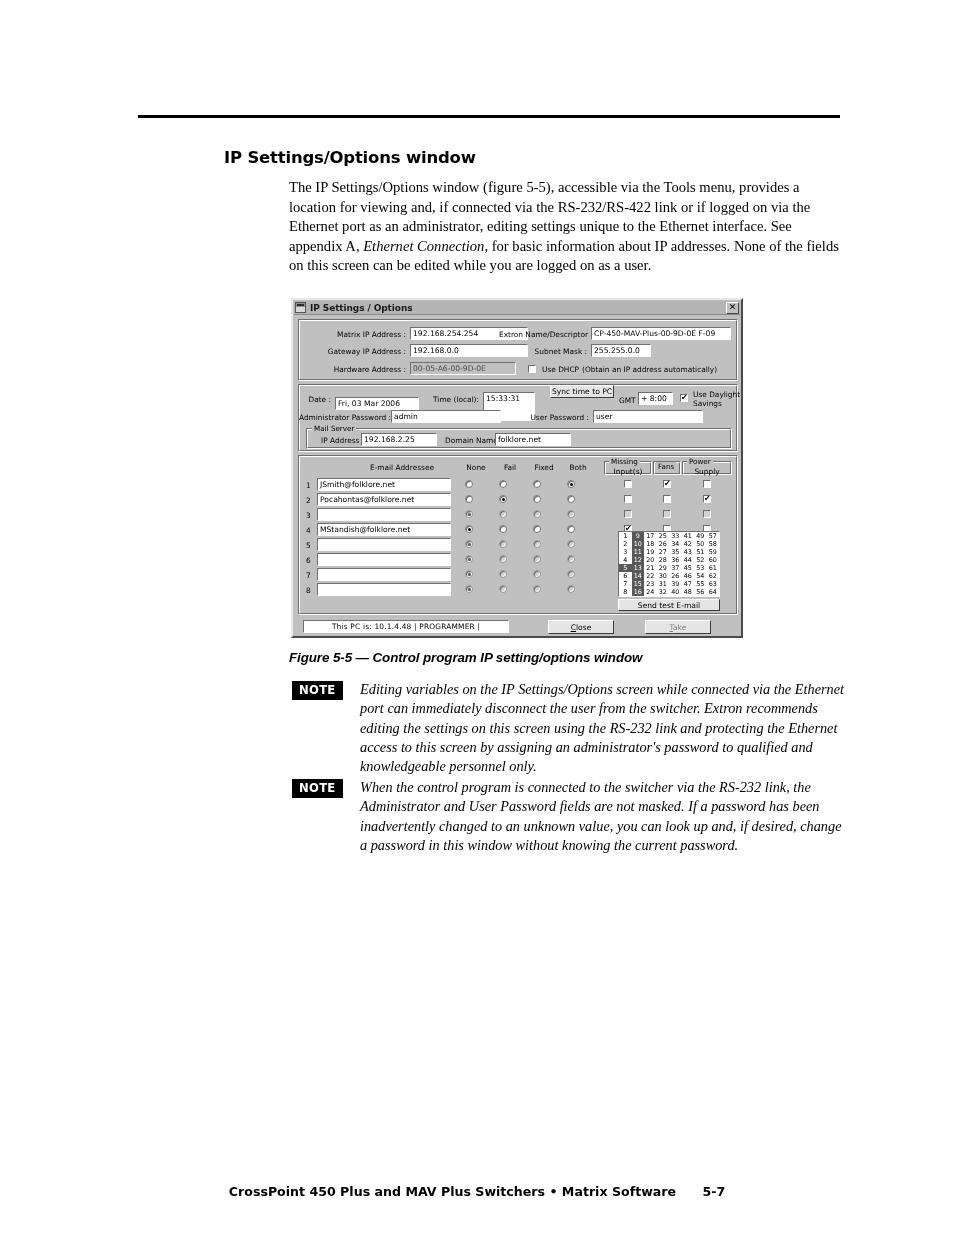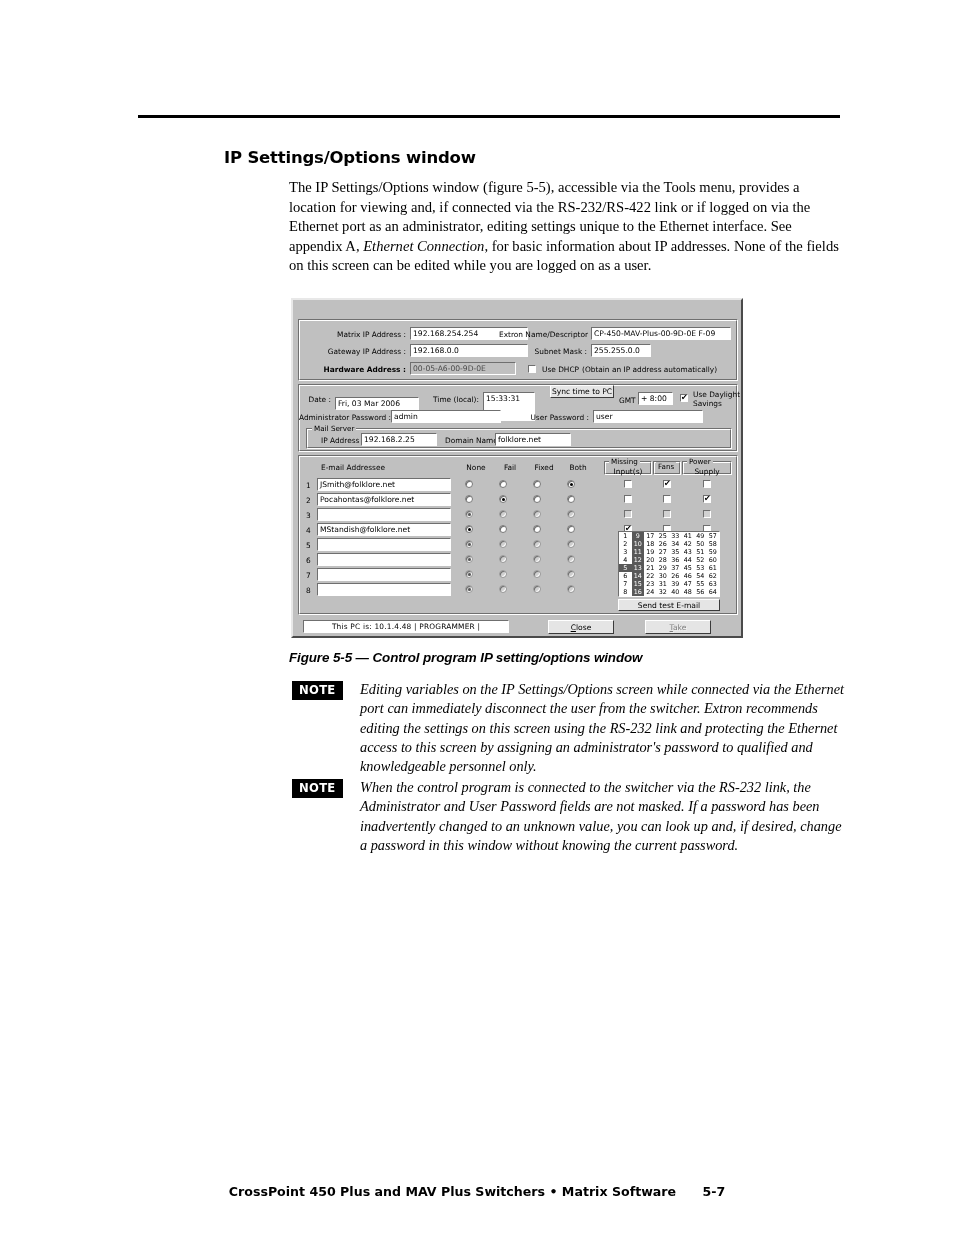--- a/index.html
+++ b/index.html
@@ -217,31 +217,36 @@
 <body>
 
 <div class="page-rule"></div>
 
 <div class="section-title">IP Settings/Options window</div>
 
 <div class="body-copy">The IP Settings/Options window (figure 5-5), accessible via the Tools menu, provides a location for viewing and, if connected via the RS-232/RS-422 link or if logged on via the Ethernet port as an administrator, editing settings unique to the Ethernet interface.  See appendix A, <span class="ital">Ethernet Connection</span>, for basic information about IP addresses.  None of the fields on this screen can be edited while you are logged on as a user.</div>
 
 <div class="dialog">
 
+  <div class="titlebar">
+    <span class="title-icon"></span>
+    <span class="title-text">IP Settings / Options</span>
+    <span class="close-btn">✕</span>
+  </div>
 
   <div class="groupbox" id="grp-net">
     <div class="groupbox-inner"></div>
 
     <span class="lbl r" style="left:0px;  top:10px; width:107px;">Matrix IP Address :</span>
     <div class="field" style="left:111px; top:7px; width:118px; height:13px;">192.168.254.254</div>
 
     <span class="lbl r" style="left:0px;  top:27px; width:107px;">Gateway IP Address :</span>
     <div class="field" style="left:111px; top:24px; width:118px; height:13px;">192.168.0.0</div>
 
-    <span class="lbl r" style="left:0px;  top:45px; width:107px;font-weight:bold;">Hardware Address :</span>
+    <span class="lbl r" style="left:0px;  top:45px; width:107px;">Hardware Address :</span>
     <div class="field dim" style="left:111px; top:42px; width:106px; height:13px;">00-05-A6-00-9D-0E</div>
 
     <span class="lbl r" style="left:200px; top:10px; width:88px;">Extron Name/Descriptor :</span>
     <div class="field" style="left:292px; top:7px; width:140px; height:13px;">CP-450-MAV-Plus-00-9D-0E F-09</div>
 
     <span class="lbl r" style="left:200px; top:27px; width:88px;">Subnet Mask :</span>
     <div class="field" style="left:292px; top:24px; width:60px; height:13px;">255.255.0.0</div>
 
     <span class="cbx" id="cbx-dhcp" style="left:229px; top:45px;"></span>
     <span class="lbl" style="left:243px; top:45px;">Use DHCP</span>
@@ -280,21 +285,21 @@
     <span class="lbl" style="left:22px; top:51px;">IP Address</span>
     <div class="field" style="left:62px; top:48px; width:76px; height:13px;">192.168.2.25</div>
 
     <span class="lbl" style="left:146px; top:51px;">Domain Name :</span>
     <div class="field" style="left:196px; top:48px; width:76px; height:13px;">folklore.net</div>
   </div>
 
   <div class="groupbox" id="grp-email">
     <div class="groupbox-inner"></div>
 
-    <span class="lbl" style="left:22px; top:7px; width:130px; ">E-mail Addressee</span>
+    <span class="lbl" style="left:38px; top:7px; width:130px; text-align:center;">E-mail Addressee</span>
 
     <span class="lbl" id="rh-0" style="left:160px; top:7px; width:34px; text-align:center;">None</span>
     <span class="lbl" id="rh-1" style="left:194px; top:7px; width:34px; text-align:center;">Fail</span>
     <span class="lbl" id="rh-2" style="left:228px; top:7px; width:34px; text-align:center;">Fixed</span>
     <span class="lbl" id="rh-3" style="left:262px; top:7px; width:34px; text-align:center;">Both</span>
 
     <div class="groupbox" style="left:305px; top:5px; width:48px; height:14px;">
       <div class="groupbox-inner"></div>
     </div>
     <span class="grp-caption" id="ch-0a" style="left:310px; top:1px;">Missing</span>

